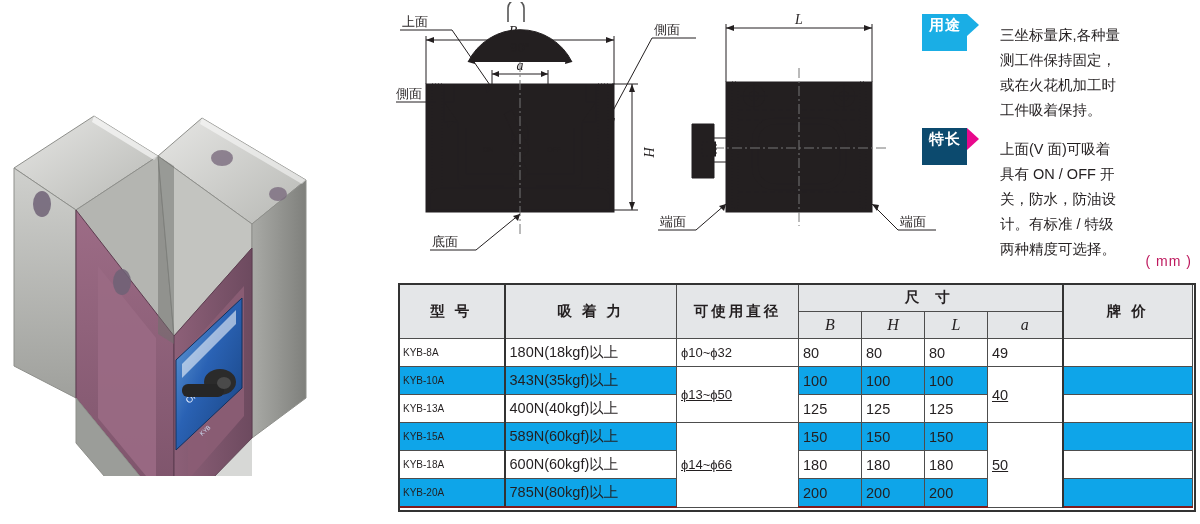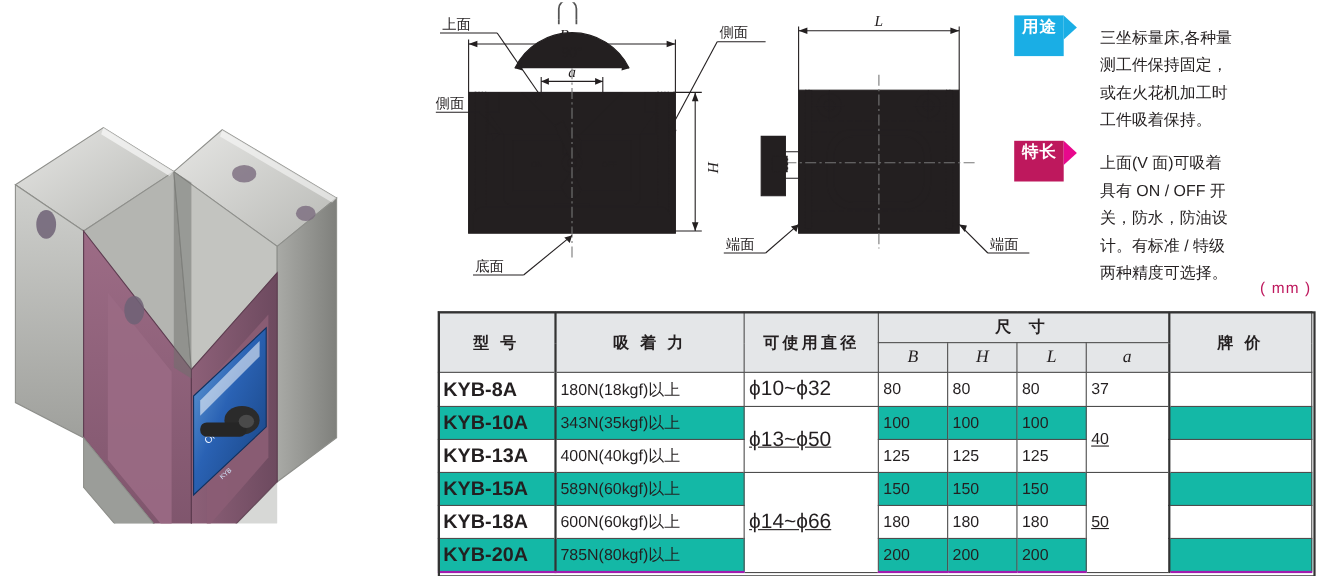--- a/index.html
+++ b/index.html
@@ -47,21 +47,21 @@
   .callout { position:absolute; }
   .callout .tagwrap { position:absolute; left:0; top:0; }
   .tag {
     display:inline-block; position:relative;
     height:37px; line-height:22px;
     padding:0 6px 0 7px;
     color:#ffffff; font-size:15px; font-weight:bold;
     letter-spacing:1px;
   }
   .tag.blue { background:#1aaee5; }
-  .tag.pink { background:#be185d; }
+  .tag.pink { background:#0c4a6e; }
   .tag::after {
     content:""; position:absolute; left:100%; top:0;
     border-style:solid; border-width:11px 0 11px 12px;
   }
   .tag.blue::after { border-color:transparent transparent transparent #1aaee5; }
   .tag.pink::after { border-color:transparent transparent transparent #e8088c; }
   .callout .body {
     position:absolute; left:78px; top:-2px;
     width:126px;
     font-size:14.5px; line-height:25px;
@@ -93,34 +93,34 @@
     background:#ffffff;
   }
   table.spec thead th { background:#e4e6e8; font-weight:bold; letter-spacing:3px; }
   table.spec thead th.dimhdr { letter-spacing:6px; }
   table.spec thead th.sub {
     font-weight:normal; font-style:italic;
     font-family:"Liberation Serif","DejaVu Serif",serif;
     font-size:16px; letter-spacing:0;
   }
   table.spec tbody td.model {
-    font-weight:bold; letter-spacing:0px; font-size:18px;
-  }
-  table.spec tbody tr.alt td { background:#14b8a6; }
+    font-weight:normal; letter-spacing:0px; font-size:10px;
+  }
+  table.spec tbody tr.alt td { background:#0ea5e9; }
   table.spec tbody tr.alt td.nostripe { background:#ffffff;text-decoration:underline; }
   table.spec tbody td.force { font-size:14.5px; letter-spacing:0;margin-left:32px; }
-  table.spec tbody td.dia { font-size:19px;margin-left:16px; }
+  table.spec tbody td.dia { font-size:13px;margin-left:16px; }
   
   .spec-table-wrap::after {
     content:""; position:absolute; left:0; top:0;
     width:794px; height:100%;
     border:2px solid #333; pointer-events:none;
   }
   table.spec .thickright { border-right:2px solid #333; }
-  table.spec .thickbottom { border-bottom:2px solid #a21caf; }
+  table.spec .thickbottom { border-bottom:2px solid #7f1d1d; }
 </style>
 </head>
 <body>
 
 <div class="page">
 
   <div class="cutstrip">
     <span class="c1">■■■■■■■■■</span>
     <span class="c2">■■■■■■■■■■■■■■■■■■■■■■■■</span>
   </div>
@@ -400,21 +400,21 @@
       </thead>
       <tbody>
 
         <tr>
           <td class="model thickright">KYB-8A</td>
           <td class="force">180N(18kgf)以上</td>
           <td class="dia">ϕ10~ϕ32</td>
           <td>80</td>
           <td>80</td>
           <td>80</td>
-          <td class="thickright">37</td>
+          <td class="thickright">49</td>
           <td></td>
         </tr>
 
         <tr class="alt">
           <td class="model thickright">KYB-10A</td>
           <td class="force">343N(35kgf)以上</td>
           <td class="dia nostripe" rowspan="2">ϕ13~ϕ50</td>
           <td>100</td>
           <td>100</td>
           <td>100</td>

